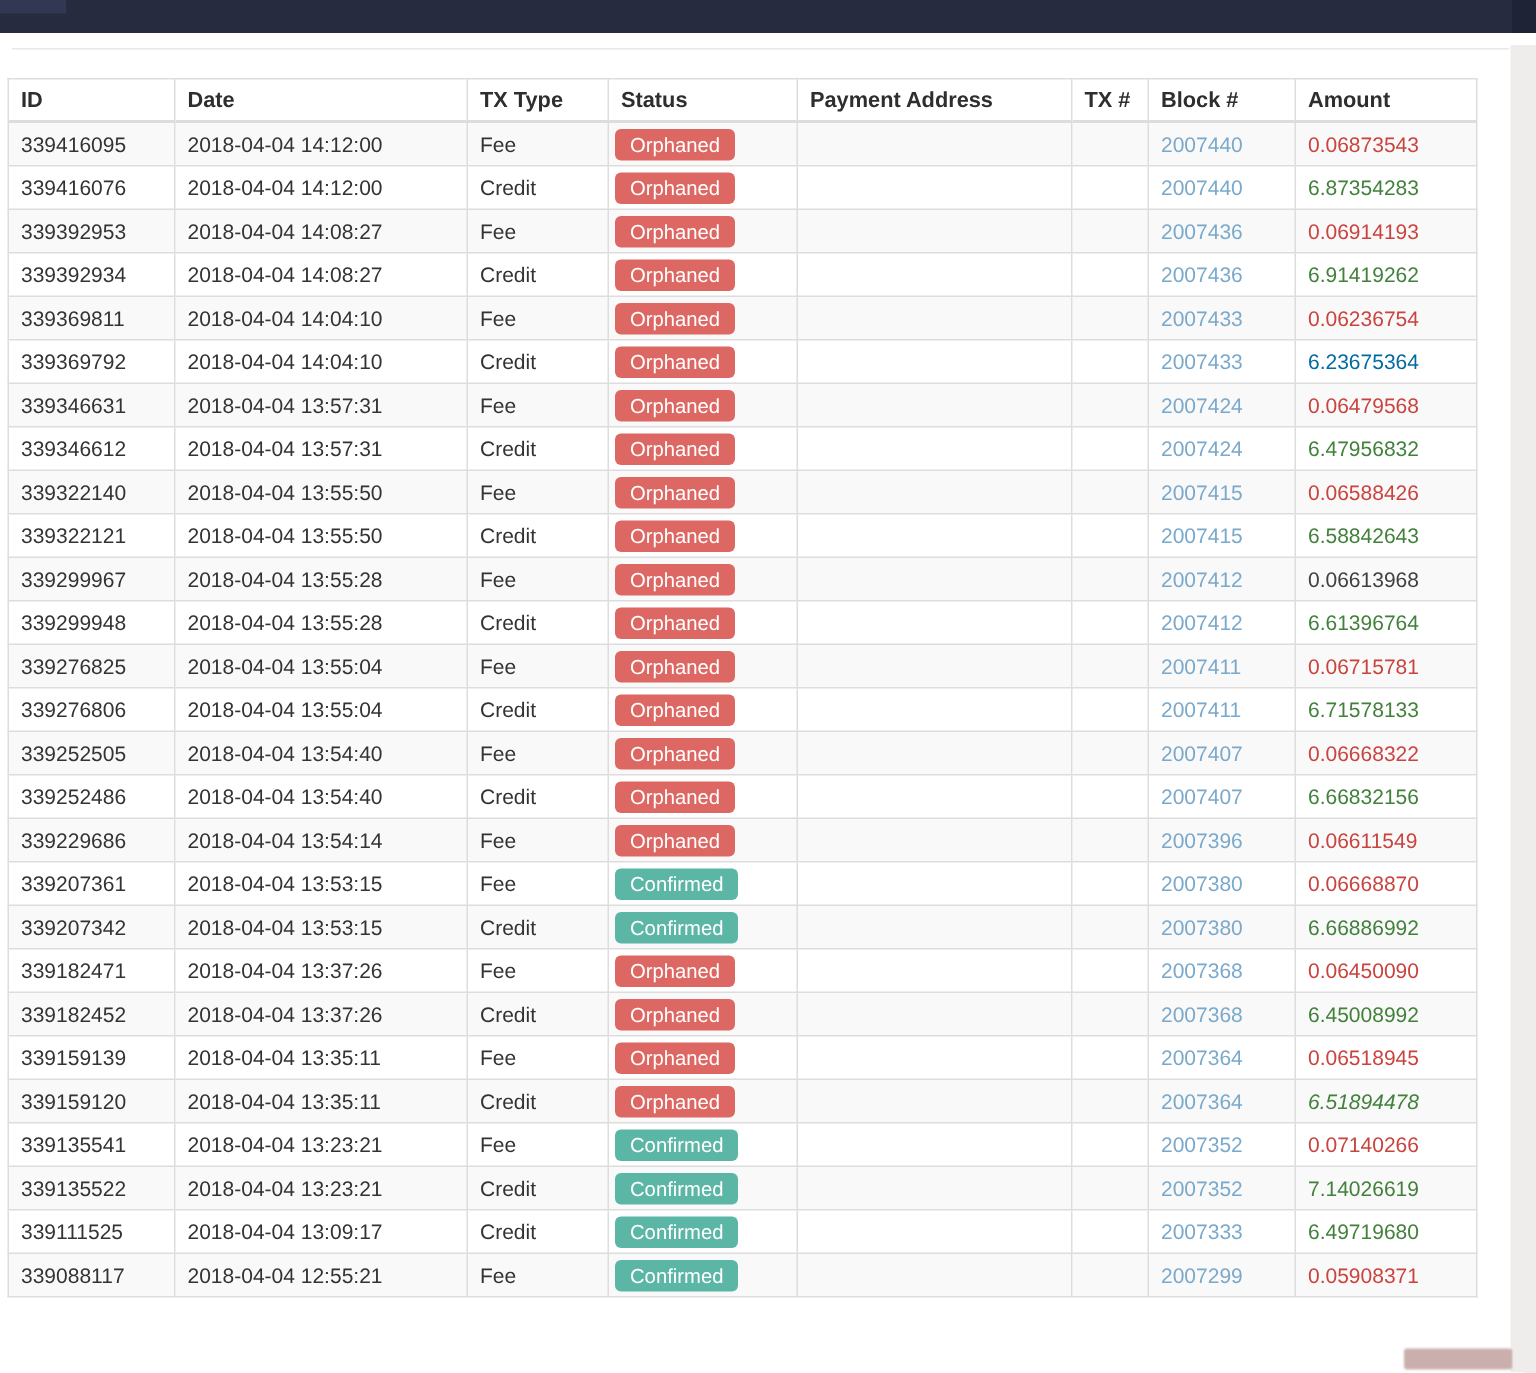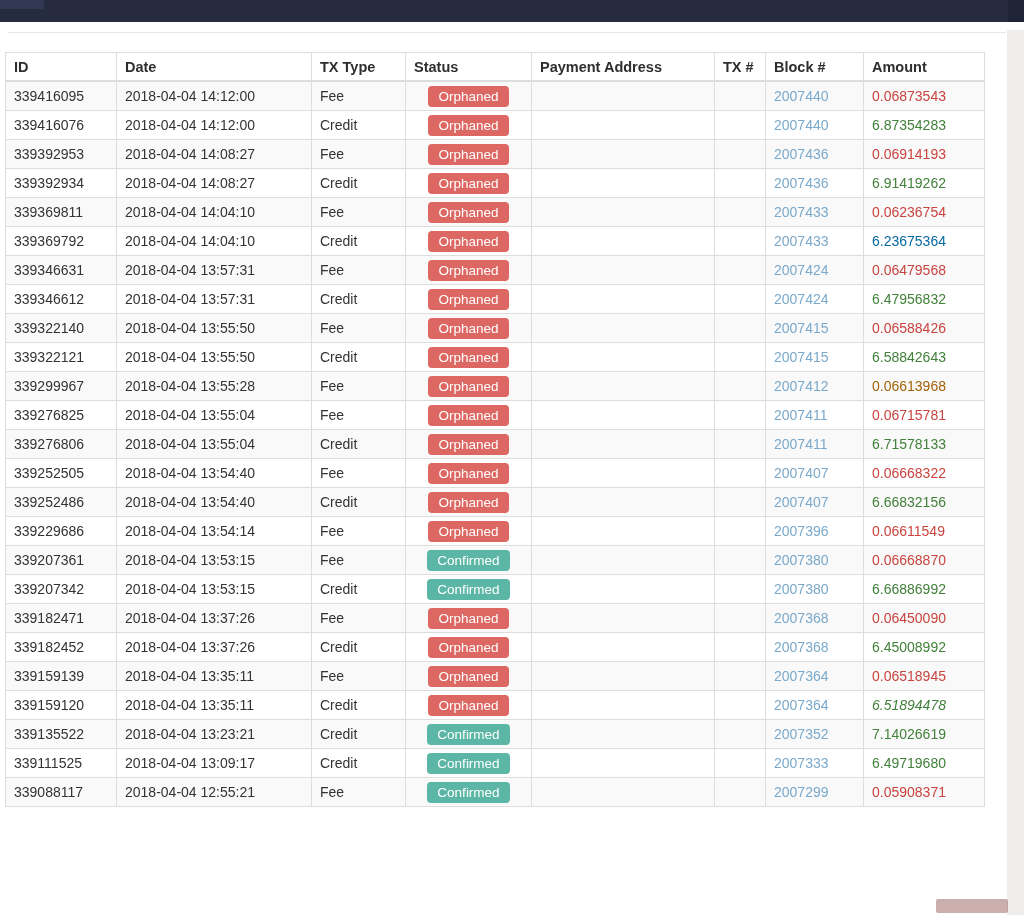--- a/index.html
+++ b/index.html
@@ -14,21 +14,21 @@
   .scroll-strip{position:absolute;top:30px;right:0;width:17px;height:885px;background:#efedeb;}
   .table-wrap{position:absolute;top:52px;left:5px;width:979px;}
   table{border-collapse:collapse;table-layout:fixed;width:979px;font-size:14px;color:#333;}
   th,td{
     border:1px solid #ddd;padding:0 8px;height:28px;text-align:left;
     white-space:nowrap;overflow:hidden;vertical-align:middle;
   }
   thead th{font-weight:bold;height:27px;border-bottom:2px solid #ddd;color:#2e2e2e;font-size:14.5px;}
   tbody tr:nth-child(odd){background:#f9f9f9;}
   tbody tr:nth-child(even){background:#ffffff;}
-  td.c-status{padding:0 4px;text-align:center;}
+  td.c-status{padding:0 4px;}
   .badge{
     display:inline-block;padding:2px 10px;border-radius:4px;color:#fff;
     font-size:13.5px;line-height:17px;
   }
   .block-link{color:#7aa9cb;text-decoration:none;cursor:pointer;}
   td.c-amount{font-size:14px;}
   .watermark{
     position:absolute;left:936px;top:899px;width:72px;height:14px;
     background:rgba(125,55,50,0.40);border-radius:2px;filter:blur(0.6px);
   }
@@ -219,21 +219,35 @@
     <td class="c-date">2018-04-04 13:55:28</td>
     <td class="c-type">Fee</td>
     <td class="c-status">
       <span class="badge" style="background: rgb(221, 104, 99);">Orphaned</span>
     </td>
     <td class="c-addr"></td>
     <td class="c-txn"></td>
     <td class="c-block">
       <a class="block-link" href="#" style="color: rgb(122, 169, 203);">2007412</a>
     </td>
-    <td class="c-amount" style="color: #a16207;">0.06613968</td>
+    <td class="c-amount" style="color: #404040;">0.06613968</td>
+  </tr>
+        <tr>
+    <td class="c-id">339299948</td>
+    <td class="c-date">2018-04-04 13:55:28</td>
+    <td class="c-type">Credit</td>
+    <td class="c-status">
+      <span class="badge" style="background: rgb(221, 104, 99);">Orphaned</span>
+    </td>
+    <td class="c-addr"></td>
+    <td class="c-txn"></td>
+    <td class="c-block">
+      <a class="block-link" href="#" style="color: rgb(122, 169, 203);">2007412</a>
+    </td>
+    <td class="c-amount" style="color: rgb(66, 129, 59);">6.61396764</td>
   </tr>
         <tr>
     <td class="c-id">339276825</td>
     <td class="c-date">2018-04-04 13:55:04</td>
     <td class="c-type">Fee</td>
     <td class="c-status">
       <span class="badge" style="background: rgb(221, 104, 99);">Orphaned</span>
     </td>
     <td class="c-addr"></td>
     <td class="c-txn"></td>
@@ -374,20 +388,34 @@
     <td class="c-type">Credit</td>
     <td class="c-status">
       <span class="badge" style="background: rgb(221, 104, 99);">Orphaned</span>
     </td>
     <td class="c-addr"></td>
     <td class="c-txn"></td>
     <td class="c-block">
       <a class="block-link" href="#" style="color: rgb(122, 169, 203);">2007364</a>
     </td>
     <td class="c-amount" style="color: rgb(66, 129, 59); font-style: italic;">6.51894478</td>
+  </tr>
+        <tr>
+    <td class="c-id">339135541</td>
+    <td class="c-date">2018-04-04 13:23:21</td>
+    <td class="c-type">Fee</td>
+    <td class="c-status">
+      <span class="badge" style="background: rgb(92, 182, 166);">Confirmed</span>
+    </td>
+    <td class="c-addr"></td>
+    <td class="c-txn"></td>
+    <td class="c-block">
+      <a class="block-link" href="#" style="color: rgb(122, 169, 203);">2007352</a>
+    </td>
+    <td class="c-amount" style="color: rgb(201, 68, 63);">0.07140266</td>
   </tr>
         <tr>
     <td class="c-id">339135522</td>
     <td class="c-date">2018-04-04 13:23:21</td>
     <td class="c-type">Credit</td>
     <td class="c-status">
       <span class="badge" style="background: rgb(92, 182, 166);">Confirmed</span>
     </td>
     <td class="c-addr"></td>
     <td class="c-txn"></td>

